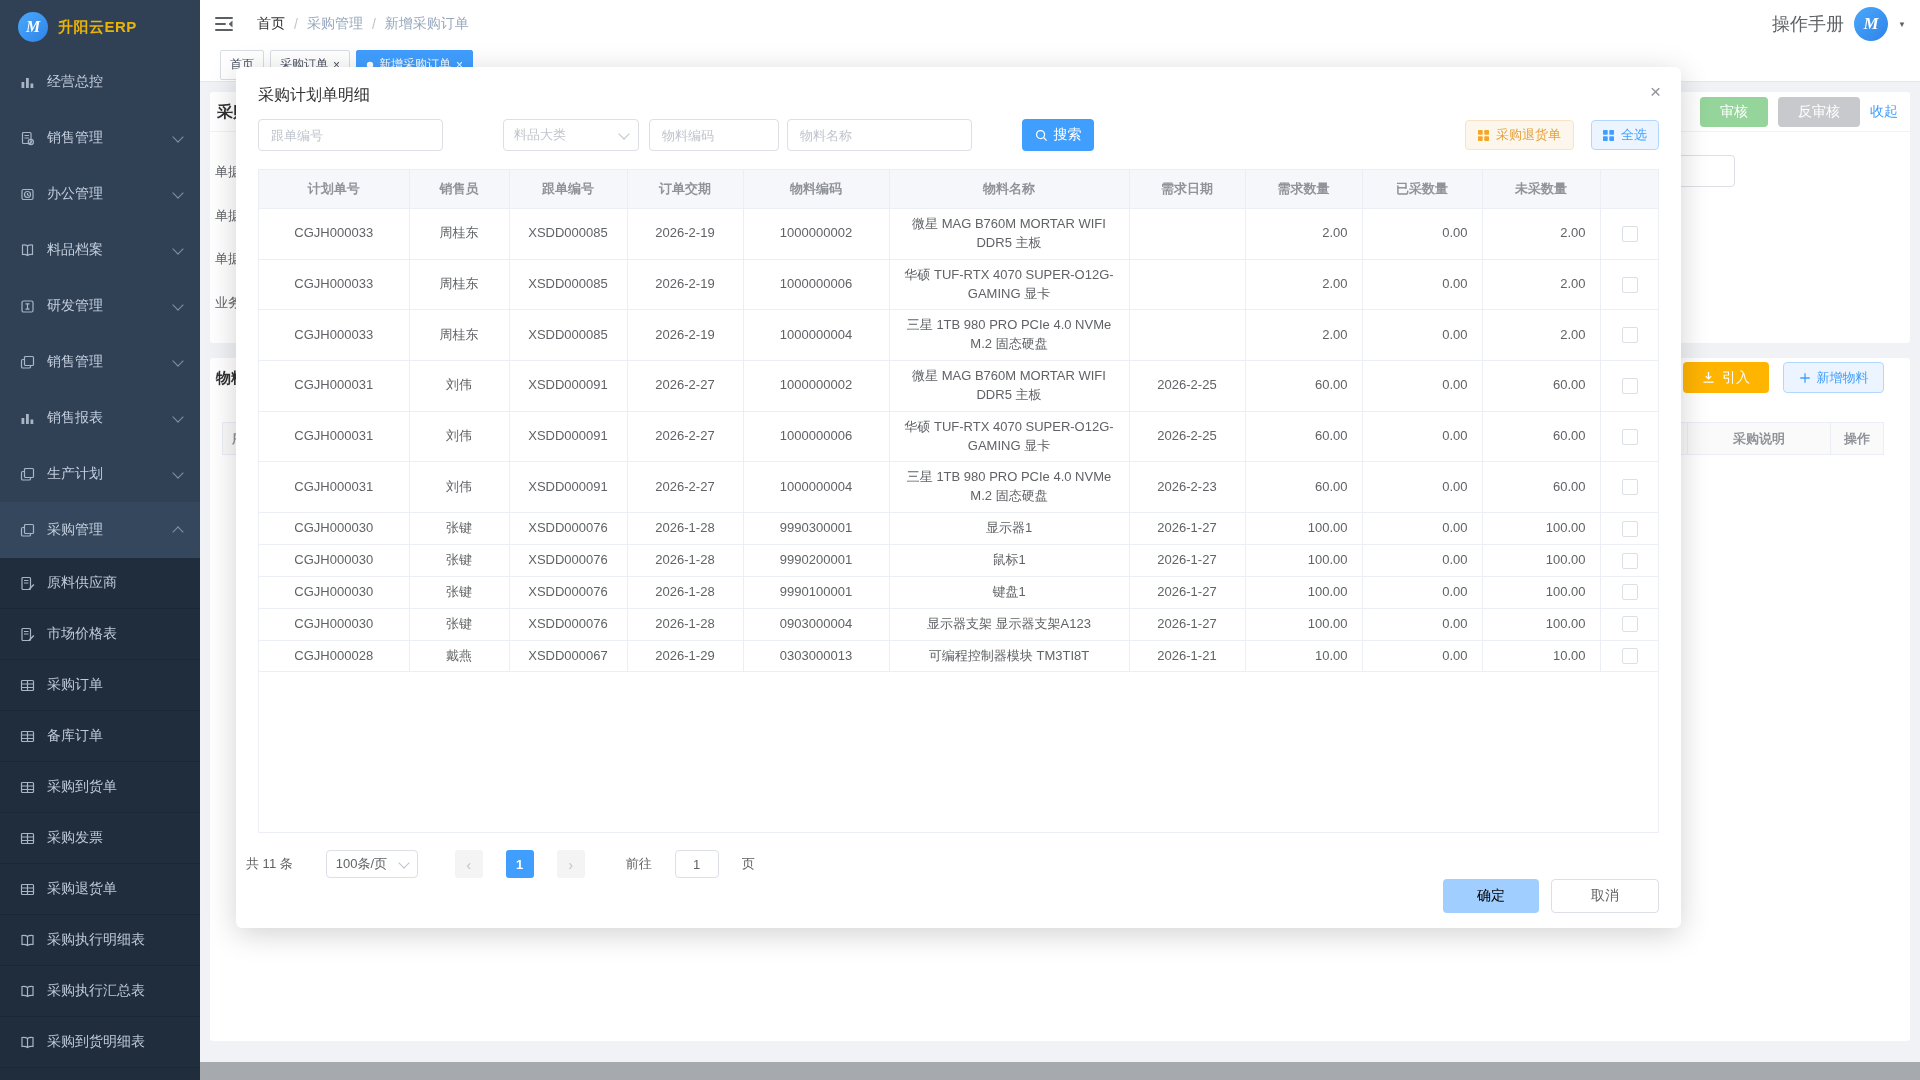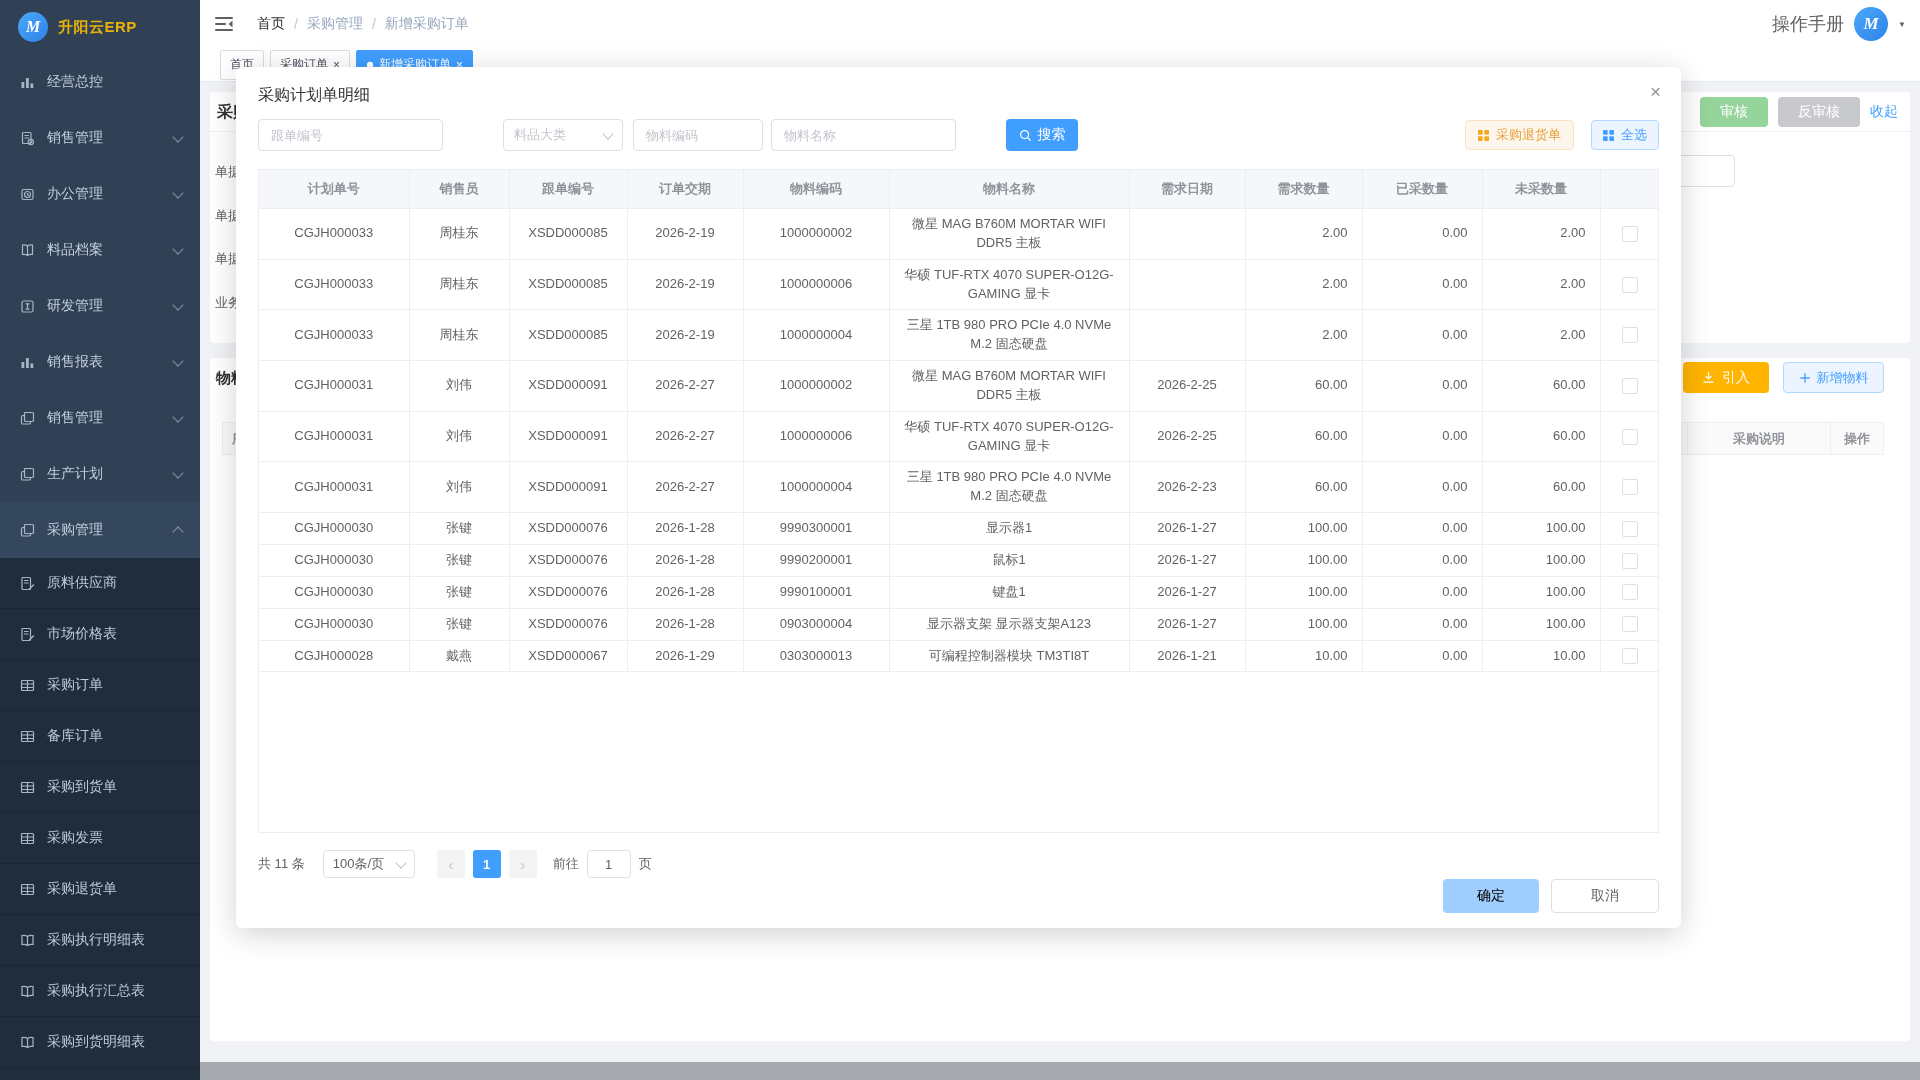--- a/index.html
+++ b/index.html
@@ -84,29 +84,29 @@
   .btn-selall{height:30px;padding:0 11px;background:#ecf5ff;border:1px solid #b3d8ff;color:#409EFF;font-size:13px;gap:7px;margin-left:17px;}
   .tbl-wrap{position:absolute;left:22px;right:22px;top:102px;height:664px;border:1px solid #ebeef5;box-sizing:border-box;overflow:hidden;}
   table.ptable{width:100%;border-collapse:collapse;table-layout:fixed;font-size:13px;color:#606266;}
   .ptable th{height:36px;background:#f5f7fa;color:#909399;font-weight:bold;border:1px solid #ebeef5;border-top:none;text-align:center;}
   .ptable th:first-child,.ptable td:first-child{border-left:none;text-align:center;}
   .ptable th:last-child,.ptable td:last-child{border-right:none;}
   .ptable td{border:1px solid #ebeef5;text-align:center;padding:6px 10px;line-height:1.45;box-sizing:border-box;word-break:break-word;}
   .ptable td.num{text-align:right;padding-right:14px;}
   .cbx{width:14px;height:14px;border:1px solid #dcdfe6;border-radius:2px;display:inline-block;background:#fff;cursor:pointer;vertical-align:middle;}
   
-  .pager{position:absolute;left:22px;top:782px;height:30px;display:flex;align-items:center;font-size:13px;color:#606266;}
+  .pager{position:absolute;left:10px;top:782px;height:30px;display:flex;align-items:center;font-size:13px;color:#606266;gap:15px;}
   .pg-total{margin-right:18px;}
   .pg-size{width:92px;height:28px;border:1px solid #dcdfe6;border-radius:4px;display:flex;align-items:center;
        justify-content:space-between;padding:0 9px;box-sizing:border-box;color:#606266;cursor:pointer;margin-right:22px;}
   .pg-btn{width:28px;height:28px;background:#f4f4f5;border-radius:3px;display:flex;align-items:center;justify-content:center;
        color:#c0c4cc;font-size:15px;cursor:pointer;margin-right:8px;}
   .pg-cur{width:28px;height:28px;background:#409EFF;color:#fff;border-radius:3px;display:flex;align-items:center;
        justify-content:center;font-size:13px;cursor:pointer;margin-right:8px;font-weight:bold;}
-  .pg-goto{margin-left:16px;margin-right:8px;}
+  .pg-goto{margin-left:26px;margin-right:8px;}
   .pg-input{width:44px;height:28px;border:1px solid #dcdfe6;border-radius:4px;text-align:center;font-size:13px;color:#606266;
        box-sizing:border-box;outline:none;font-family:inherit;margin-right:8px;}
   .mfooter{position:absolute;right:22px;top:812px;display:flex;gap:12px;}
   .btn-confirm{width:96px;height:34px;background:#a0cfff;color:#000000;font-size:14px;cursor:not-allowed;}
   .btn-cancel{width:108px;height:34px;background:#fff;border:1px solid #dcdfe6;color:#606266;font-size:14px;}
 </style>
 </head>
 <body>
 
 <div class="sidebar">
@@ -166,38 +166,38 @@
             <rect x="2" y="2" width="11" height="11" rx="1.5"></rect>
             <path d="M5.5 4.8h4M7.5 4.8v5.4M5.5 10.2h4"></path>
           </svg>
         </span>
         <span class="lbl">研发管理</span>
         <span class="chev"></span>
       </div>
       <div class="side-item">
         <span class="icon15">
           <svg width="15" height="15" viewBox="0 0 15 15" fill="none" stroke="#a8b5c4" stroke-width="1.2">
+            <rect x="4.5" y="1.5" width="9" height="9" rx="1"></rect>
+            <path d="M10.5 10.5v1.2a1.3 1.3 0 0 1-1.3 1.3H2.8a1.3 1.3 0 0 1-1.3-1.3V5.8a1.3 1.3 0 0 1 1.3-1.3H4.5"></path>
+          </svg>
+        </span>
+        <span class="lbl">销售管理</span>
+        <span class="chev"></span>
+      </div>
+      <div class="side-item">
+        <span class="icon15">
+          <svg width="15" height="15" viewBox="0 0 15 15" fill="none" stroke="#a8b5c4" stroke-width="1.2">
             <g fill="#a8b5c4" stroke="none">
               <rect x="1.5" y="7" width="2.8" height="6"></rect>
               <rect x="6" y="3" width="2.8" height="10"></rect>
               <rect x="10.5" y="8.5" width="2.8" height="4.5"></rect>
             </g>
           </svg>
         </span>
         <span class="lbl">销售报表</span>
-        <span class="chev"></span>
-      </div>
-      <div class="side-item">
-        <span class="icon15">
-          <svg width="15" height="15" viewBox="0 0 15 15" fill="none" stroke="#a8b5c4" stroke-width="1.2">
-            <rect x="4.5" y="1.5" width="9" height="9" rx="1"></rect>
-            <path d="M10.5 10.5v1.2a1.3 1.3 0 0 1-1.3 1.3H2.8a1.3 1.3 0 0 1-1.3-1.3V5.8a1.3 1.3 0 0 1 1.3-1.3H4.5"></path>
-          </svg>
-        </span>
-        <span class="lbl">销售管理</span>
         <span class="chev"></span>
       </div>
       <div class="side-item">
         <span class="icon15">
           <svg width="15" height="15" viewBox="0 0 15 15" fill="none" stroke="#a8b5c4" stroke-width="1.2">
             <rect x="4.5" y="1.5" width="9" height="9" rx="1"></rect>
             <path d="M10.5 10.5v1.2a1.3 1.3 0 0 1-1.3 1.3H2.8a1.3 1.3 0 0 1-1.3-1.3V5.8a1.3 1.3 0 0 1 1.3-1.3H4.5"></path>
           </svg>
         </span>
         <span class="lbl">生产计划</span>
@@ -390,21 +390,21 @@
   </div>
 </div>
 <div class="bottom-band"></div>
 
 <div class="modal">
   <span class="modal-title">采购计划单明细</span>
   <span class="modal-close">×</span>
 
   <div class="filters">
     <input class="f-input" style="width: 185px;" placeholder="跟单编号">
-    <span class="f-select" style="width:120px;margin-left:60px">
+    <span class="f-select" style="width:136px;margin-left:60px">
       <span>料品大类</span>
       <span class="sel-chev"></span>
     </span>
     <input class="f-input" style="width: 130px; margin-left: 10px;" placeholder="物料编码">
     <input class="f-input" style="width: 185px; margin-left: 8px;" placeholder="物料名称">
     <span class="btn btn-search">
       <svg width="13" height="13" viewBox="0 0 14 14" fill="none" stroke="#fff" stroke-width="1.4">
           <circle cx="6" cy="6" r="4.3"></circle>
           <path d="M9.5 9.5l3 3"></path>
         </svg>

